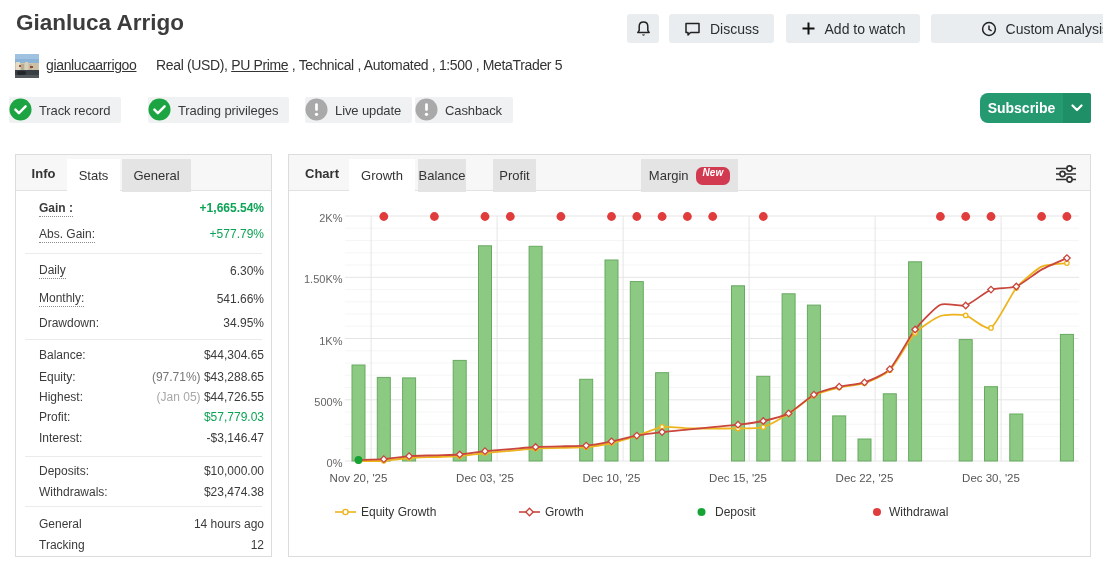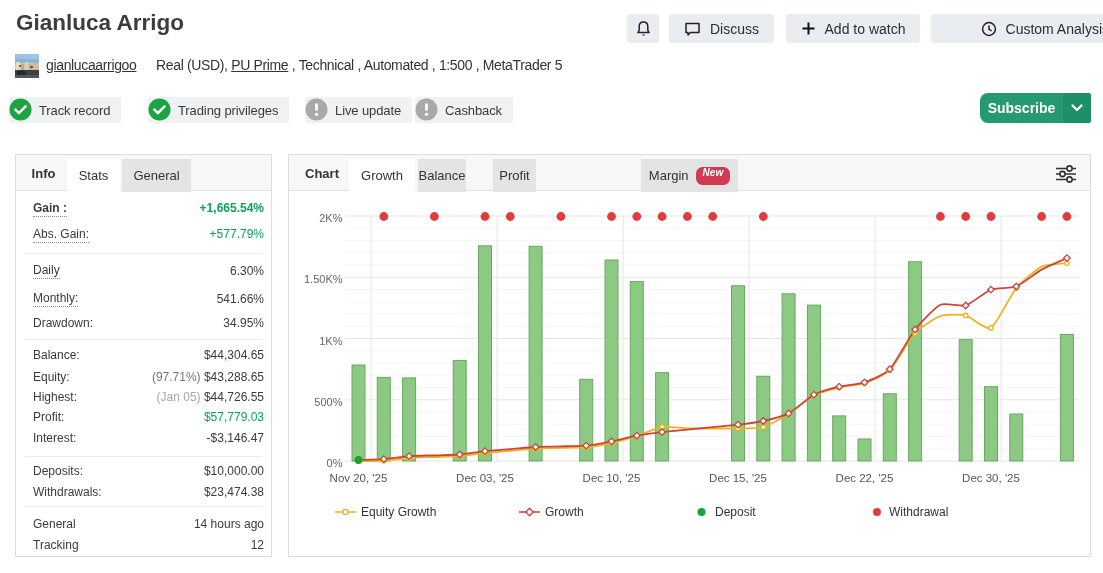--- a/index.html
+++ b/index.html
@@ -24,21 +24,21 @@
 #leftcard { left:15px; top:154px; width:257px; height:403px; }
 #chartcard { left:288px; top:154px; width:803px; height:403px; }
 .tabbar { position:absolute; left:0; top:0; right:0; height:36px; background:#f7f7f7; border-bottom:1px solid #e2e2e2; }
 .tab { position:absolute; top:4px; height:33px; display:flex; align-items:center; justify-content:center; font-size:13px; color:#333; }
 .tab.first { font-weight:bold; background:transparent; top:0; height:36px; }
 .tab.active { background:#fff; }
 .tab.gray { background:#e4e4e4; }
 .newpill { background:#d13a51; color:#fff; font-size:10px; font-style:italic; font-weight:bold; border-radius:6.5px; height:18px; line-height:12px; padding:0 7px; margin-left:7px; display:inline-block; margin-top:1px; }
 
 .row { position:absolute; left:7px; right:7px; height:20px; font-size:12px; color:#3b3b3b; line-height:20px; }
-.row .l { position:absolute; left:10px; top:0; }
+.row .l { position:absolute; left:16px; top:0; }
 .row .r { position:absolute; right:0px; top:0; }
 .dot-u { display:inline-block; line-height:15px; vertical-align:top; margin-top:2.5px; border-bottom:1px dotted #8a8a8a; }
 .divider { position:absolute; left:9px; right:9px; height:0; border-top:1px solid #ebebeb; }
 .green { color:#0da355; }
 .gray1 { color:#757575; }
 .gray2 { color:#a8a8a8; }
 </style>
 </head>
 <body>
 <h1 class="title">Gianluca Arrigo</h1>

